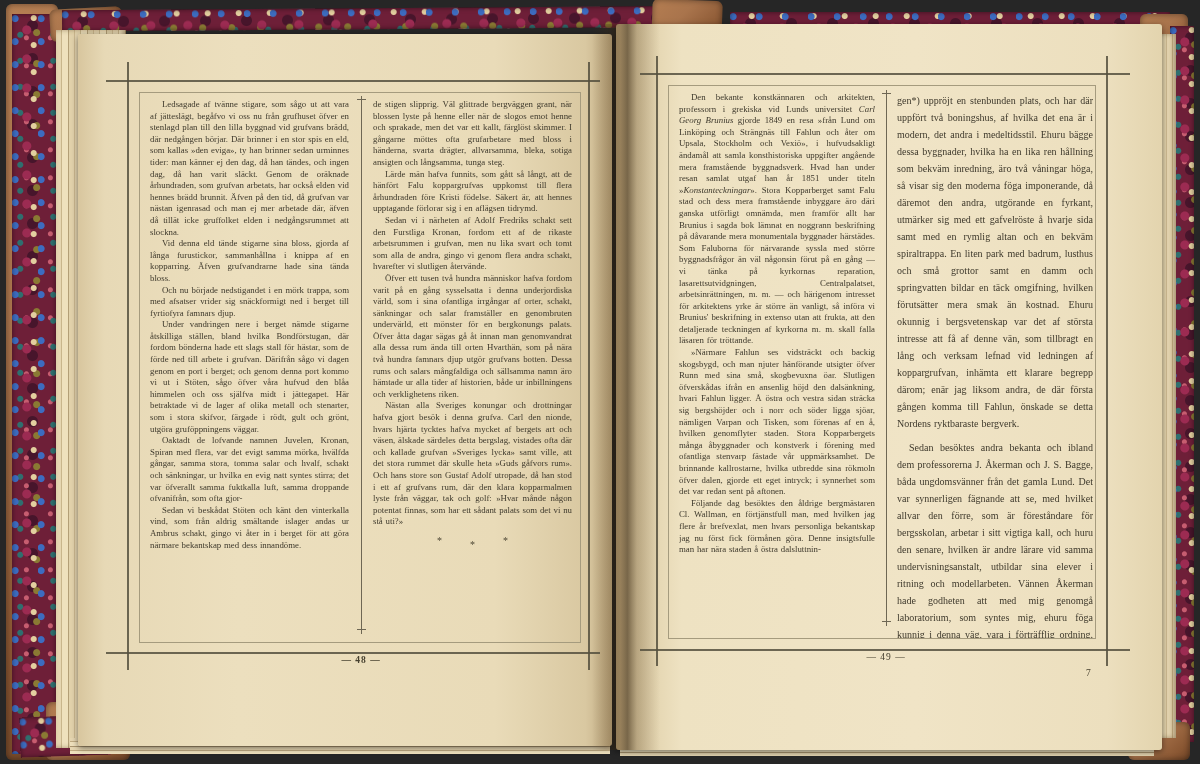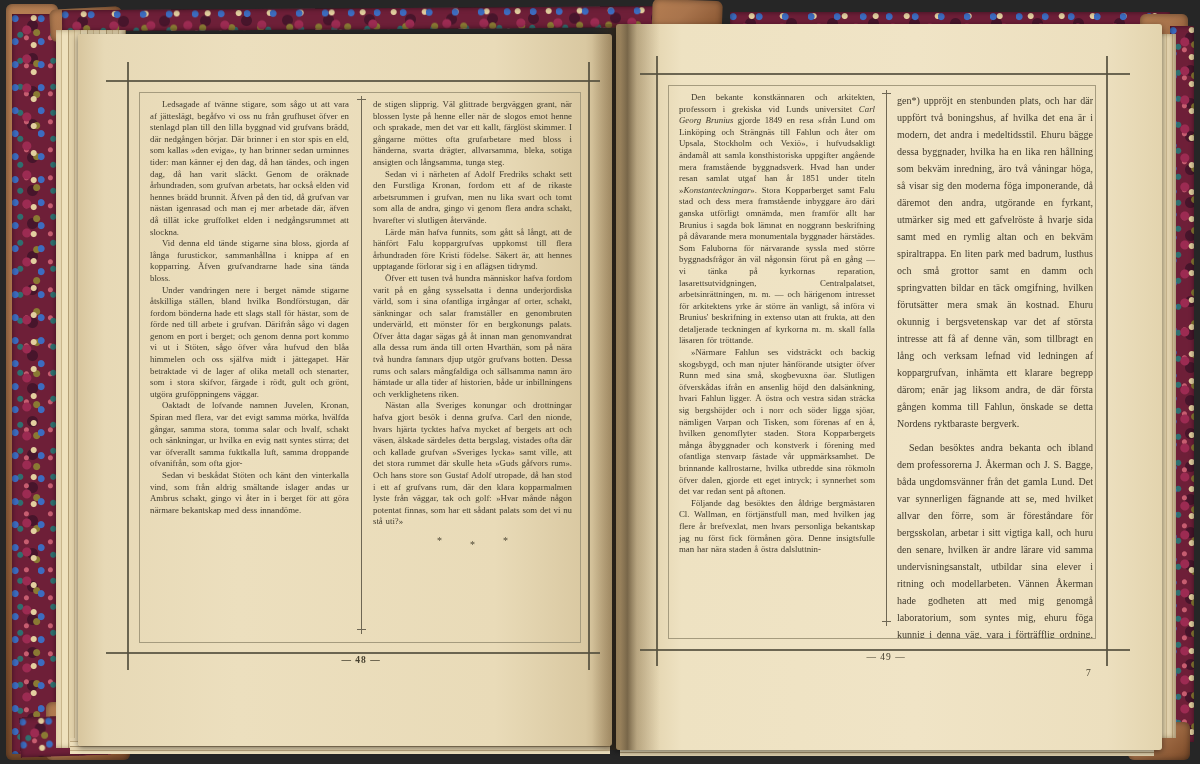--- a/index.html
+++ b/index.html
@@ -86,28 +86,29 @@
   <div class="abs ruleline" style="left:588px;top:62px;width:2px;height:608px;"></div>
   <div class="abs innerborder" style="left:139px;top:92px;width:440px;height:549px;"></div>
   <div class="abs colrule" style="left:361px;top:96px;width:1px;height:538px;"></div>
   <div class="abs tick" style="left:357px;top:99px;width:9px;height:1px;"></div>
   <div class="abs tick" style="left:357px;top:629px;width:9px;height:1px;"></div>
 
   <div class="abs textblock" style="left:150px;top:99px;width:422px;height:540px;gap:24px;">
     <div class="col" style="width:199px;height:540px;">
       <p>Ledsagade af tvänne stigare, som sågo ut att vara af jätteslägt, begåfvo vi oss nu från grufhuset öfver en stenlagd plan till den lilla byggnad vid grufvans brädd, där nedgången börjar. Där brinner i en stor spis en eld, som kallas »den eviga», ty han brinner sedan urminnes tider: man känner ej den dag, då han tändes, och ingen dag, då han varit släckt. Genom de oräknade århundraden, som grufvan arbetats, har också elden vid hennes brädd brunnit. Äfven på den tid, då grufvan var nästan igenrasad och man ej mer arbetade där, äfven då tillät icke gruffolket elden i nedgångsrummet att slockna.</p>
       <p>Vid denna eld tände stigarne sina bloss, gjorda af långa furustickor, sammanhållna i knippa af en kopparring. Äfven grufvandrarne hade sina tända bloss.</p>
+      <p>Och nu började nedstigandet i en mörk trappa, som med afsatser vrider sig snäckformigt ned i berget till fyrtiofyra famnars djup.</p>
       <p>Under vandringen nere i berget nämde stigarne åtskilliga ställen, bland hvilka Bondförstugan, där fordom bönderna hade ett slags stall för hästar, som de förde ned till arbete i grufvan. Därifrån sågo vi dagen genom en port i berget; och genom denna port kommo vi ut i Stöten, sågo öfver våra hufvud den blåa himmelen och oss själfva midt i jättegapet. Här betraktade vi de lager af olika metall och stenarter, som i stora skifvor, färgade i rödt, gult och grönt, utgöra gruföppningens väggar.</p>
       <p>Oaktadt de lofvande namnen Juvelen, Kronan, Spiran med flera, var det evigt samma mörka, hvälfda gångar, samma stora, tomma salar och hvalf, schakt och sänkningar, ur hvilka en evig natt syntes stirra; det var öfverallt samma fuktkalla luft, samma droppande ofvanifrån, som ofta gjor-</p>
       <p>Sedan vi beskådat Stöten och känt den vinterkalla vind, som från aldrig smältande islager andas ur Ambrus schakt, gingo vi åter in i berget för att göra närmare bekantskap med dess innandöme.</p>
     </div>
     <div class="col" style="width:199px;height:540px;">
       <p class="noindent">de stigen slipprig. Väl glittrade bergväggen grant, när blossen lyste på henne eller när de slogos emot henne och sprakade, men det var ett kallt, färglöst skimmer. I gångarne möttes ofta grufarbetare med bloss i händerna, svarta drägter, allvarsamma, bleka, sotiga ansigten och långsamma, tunga steg.</p>
+      <p>Lärde män hafva funnits, som gått så långt, att de hänfört Falu koppargrufvas uppkomst till flera århundraden före Kristi födelse. Säkert är, att hennes upptagande förlorar sig i en aflägsen tidrymd.</p>
       <p>Sedan vi i närheten af Adolf Fredriks schakt sett den Furstliga Kronan, fordom ett af de rikaste arbetsrummen i grufvan, men nu lika svart och tomt som alla de andra, gingo vi genom flera andra schakt, hvarefter vi slutligen återvände.</p>
-      <p>Lärde män hafva funnits, som gått så långt, att de hänfört Falu koppargrufvas uppkomst till flera århundraden före Kristi födelse. Säkert är, att hennes upptagande förlorar sig i en aflägsen tidrymd.</p>
       <p>Öfver ett tusen två hundra människor hafva fordom varit på en gång sysselsatta i denna underjordiska värld, som i sina ofantliga irrgångar af orter, schakt, sänkningar och salar framställer en genombruten undervärld, ett mönster för en bergkonungs palats. Öfver åtta dagar sägas gå åt innan man genomvandrat alla dessa rum ända till orten Hvarthän, som på nära två hundra famnars djup utgör grufvans botten. Dessa rums och salars mångfaldiga och sällsamma namn äro hämtade ur alla tider af historien, både ur inbillningens och verklighetens riken.</p>
       <p>Nästan alla Sveriges konungar och drottningar hafva gjort besök i denna grufva. Carl den nionde, hvars hjärta tycktes hafva mycket af bergets art och väsen, älskade särdeles detta bergslag, vistades ofta där och kallade grufvan »Sveriges lycka» samt ville, att det stora rummet där skulle heta »Guds gåfvors rum». Och hans store son Gustaf Adolf utropade, då han stod i ett af grufvans rum, där den klara kopparmalmen lyste från väggar, tak och golf: »Hvar månde någon potentat finnas, som har ett sådant palats som det vi nu stå uti?»</p>
       <div class="dinkus">
         <span>*</span><span class="mid">*</span><span>*</span>
       </div>
     </div>
   </div>
   <div class="abs pagenum" style="left:150px;top:655px;width:422px;font-weight:bold;">— 48 —</div>
 
   <div class="abs ruleline" style="left:640px;top:73px;width:490px;height:2px;"></div>

